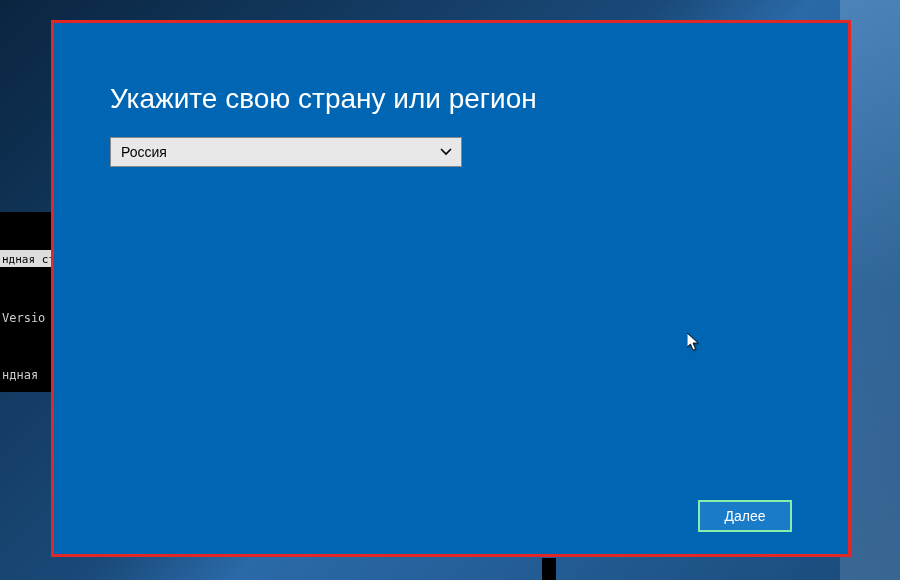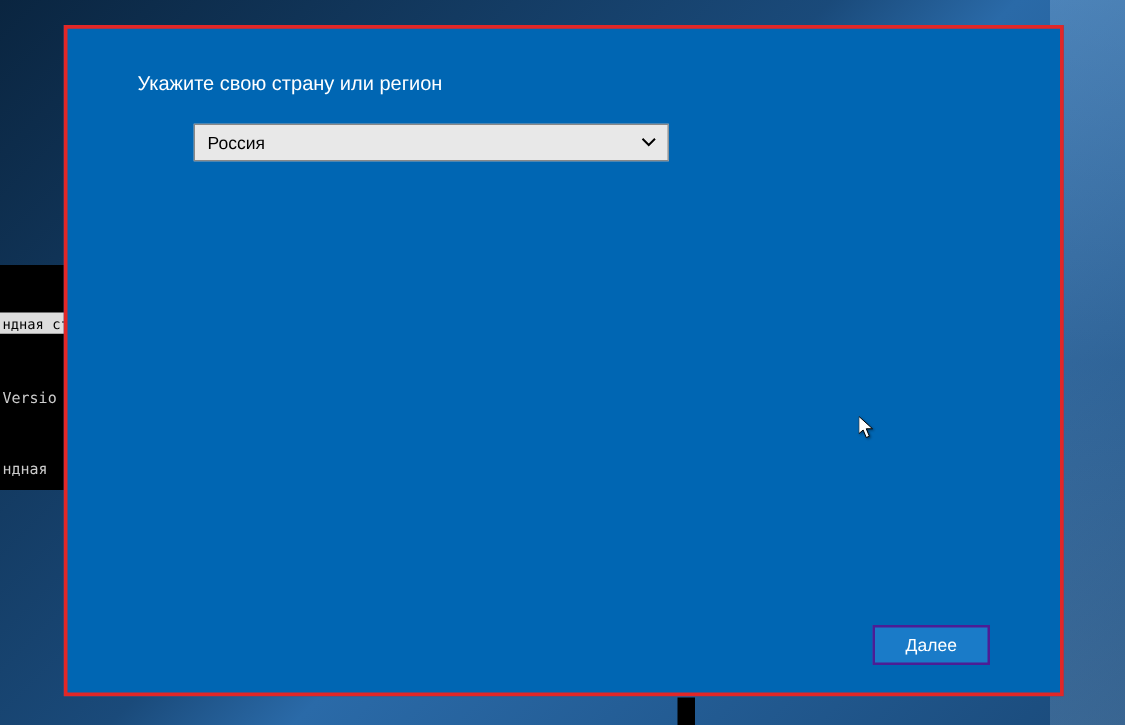--- a/index.html
+++ b/index.html
@@ -62,38 +62,38 @@
       background: #0066b3;
     }
     .dialog-content {
       position: relative;
       width: 100%;
       height: 100%;
       padding: 36px 56px 22px 56px;
       color: #fff;
     }
     .dialog-title {
-      font-size: 16px;
+      font-size: 28px;
       font-weight: 300;
       color: #fff;
       margin-bottom: 22px;
+      margin-top: 24px;
     }
     .region-select {
-      width: 380px;
+      width: 352px;
       height: 30px;
       background: #e8e8e8;
       border: 1px solid #888;
       display: flex;
       align-items: center;
       justify-content: space-between;
       padding: 0 8px 0 10px;
       color: #000;
       font-size: 14px;
       cursor: pointer;
-      margin-left: 45px;
     }
     .chevron {
       width: 14px;
       height: 14px;
       display: flex;
       align-items: center;
       justify-content: center;
     }
     .chevron svg {
       width: 12px;
@@ -102,21 +102,21 @@
     .button-row {
       position: absolute;
       bottom: 22px;
       right: 56px;
       display: flex;
       gap: 18px;
     }
     .dlg-button {
       min-width: 94px;
       height: 32px;
-      border: 2px solid #4c1d95;
+      border: 2px solid #86efac;
       background: transparent;
       color: #fff;
       font-size: 14px;
       font-family: inherit;
       cursor: pointer;
       padding: 0 14px;
     }
     .dlg-button.primary {
       background: #1a7bc8;
     }

